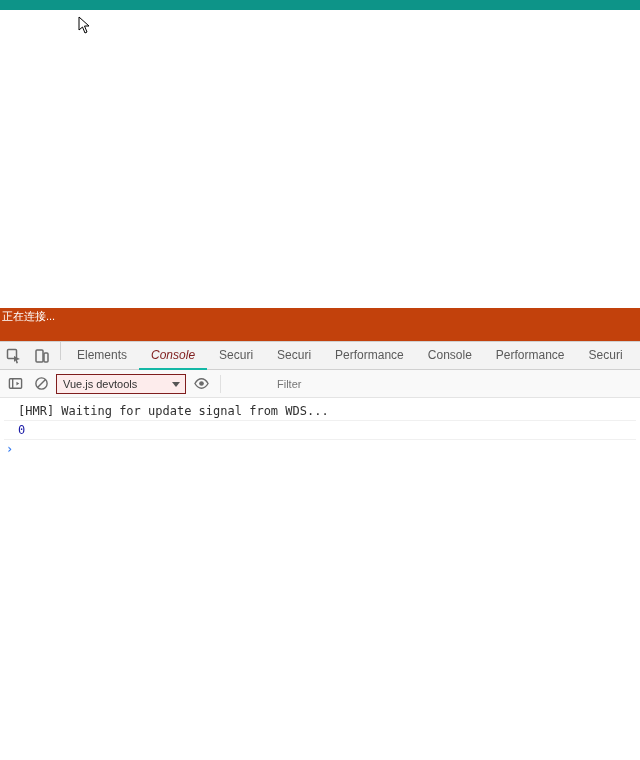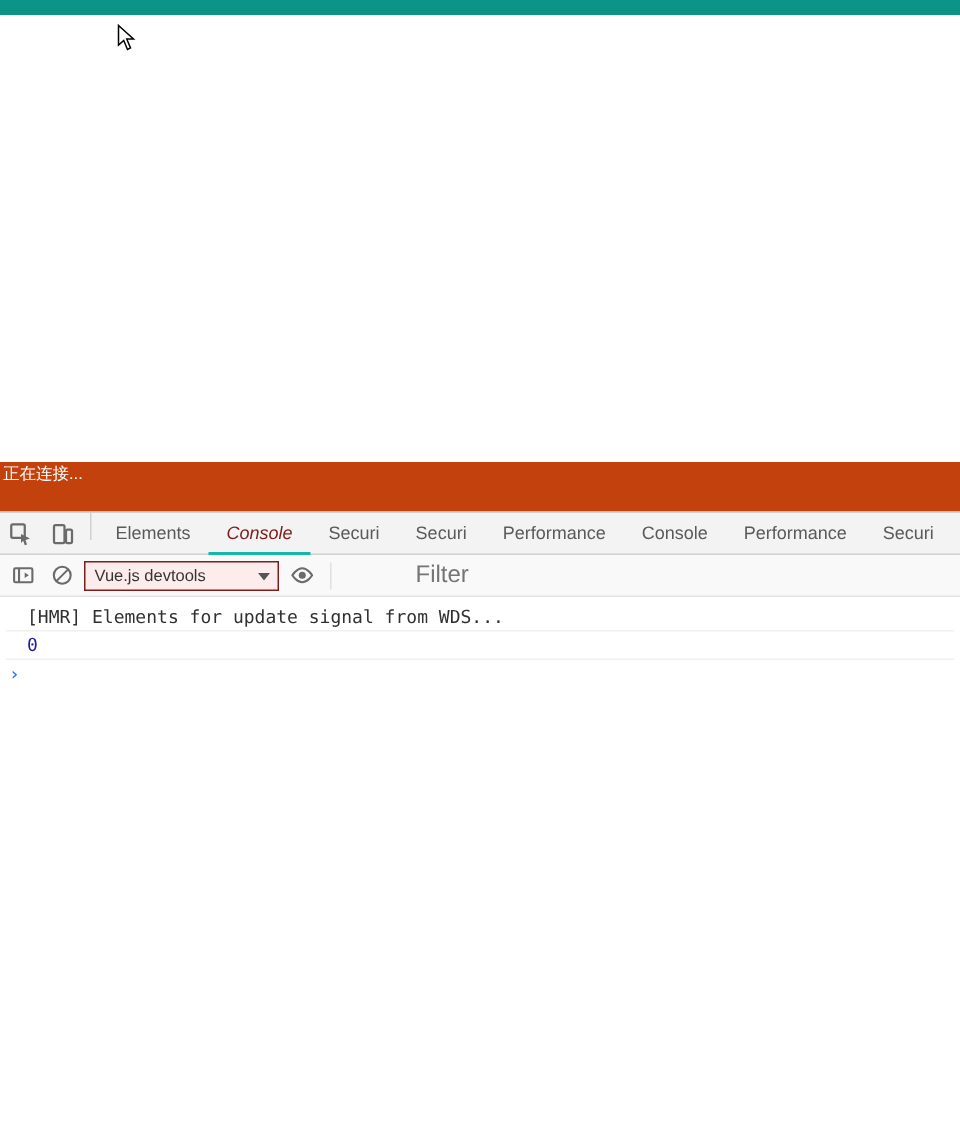--- a/index.html
+++ b/index.html
@@ -14,21 +14,21 @@
   .tabbar .divider { width: 1px; height: 18px; background: #d0d0d0; margin: 0 4px; }
   .tabs { display: flex; align-items: stretch; height: 28px; }
   .tab { padding: 0 12px; font-size: 12px; color: #5a5a5a; display: flex; align-items: center; cursor: pointer; border-bottom: 2px solid transparent; }
   .tab.active { color: #7f1d1d; border-bottom: 2px solid #14b8a6; font-style: italic; }
   .console-toolbar { display: flex; align-items: center; height: 28px; border-bottom: 1px solid #e4e4e4; background: #f9f9f9; padding-left: 4px; gap: 4px; }
   .tool-btn { width: 22px; height: 22px; display: flex; align-items: center; justify-content: center; cursor: pointer; }
   .tool-btn svg { width: 15px; height: 15px; stroke: #6b6b6b; fill: none; stroke-width: 1.5; }
   .context-select { height: 20px; min-width: 130px; border: 1px solid #7f1d1d; background: #fdecec; font-size: 11px; color: #333; padding: 0 18px 0 6px; position: relative; display: flex; align-items: center; cursor: pointer; }
   .context-select::after { content: ""; position: absolute; right: 5px; top: 7px; width: 0; height: 0; border-left: 4px solid transparent; border-right: 4px solid transparent; border-top: 5px solid #555; }
   .filter-wrap { display: flex; align-items: center; border-left: 1px solid #e0e0e0; padding-left: 8px; margin-left: 4px; }
-  .filter-input { border: none; background: transparent; font-size: 16px; color: #888; height: 18px; width: 100px; outline: none; padding-left: 48px; }
+  .filter-input { border: none; background: transparent; font-size: 11px; color: #888; height: 18px; width: 100px; outline: none; padding-left: 48px; }
   .console-body { font-family: Menlo, Consolas, monospace; font-size: 12px; padding: 4px 4px 0 4px; }
   .log-line { padding: 2px 0 2px 14px; border-bottom: 1px solid #f0f0f0; color: #303030; white-space: pre; }
   .log-line.num { color: #1a1aa6; }
   .prompt-line { padding: 2px 0 2px 2px; color: #367cf1; }
   .prompt-line::before { content: "\203A"; color: #367cf1; font-weight: bold; margin-right: 6px; }
   .lower-blank { height: 330px; background: #fff; }
   .cursor { position: absolute; top: 6px; left: 78px; pointer-events: none; }
   .cursor svg { width: 14px; height: 18px; }
 </style>
 </head>
@@ -113,19 +113,19 @@
           <path d="M1 8 C1 8 4 3 8 3 C12 3 15 8 15 8 C15 8 12 13 8 13 C4 13 1 8 1 8 Z"></path>
           <circle cx="8" cy="8" r="2.5" fill="#6b6b6b" stroke="none"></circle>
         </svg>
     </div>
     <div class="filter-wrap">
       <input class="filter-input" placeholder="Filter" style="">
     </div>
   </div>
 
   <div class="console-body">
-    <div class="log-line"><span>[HMR] Elements for update signal from WDS...</span></div>
+    <div class="log-line"><span>[HMR] Waiting for update signal from WDS...</span></div>
     <div class="log-line num"><span>0</span></div>
     <div class="prompt-line"></div>
   </div>
 </div>
 
 <div class="lower-blank"></div>
 
 </body></html>

